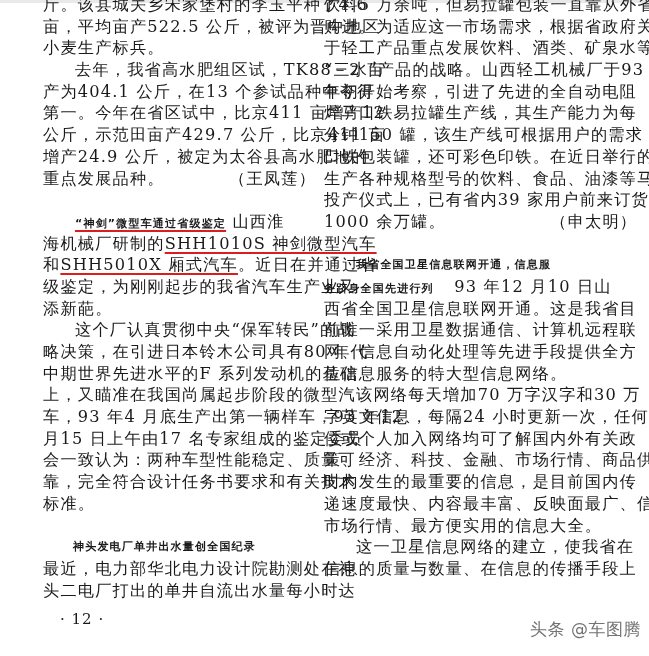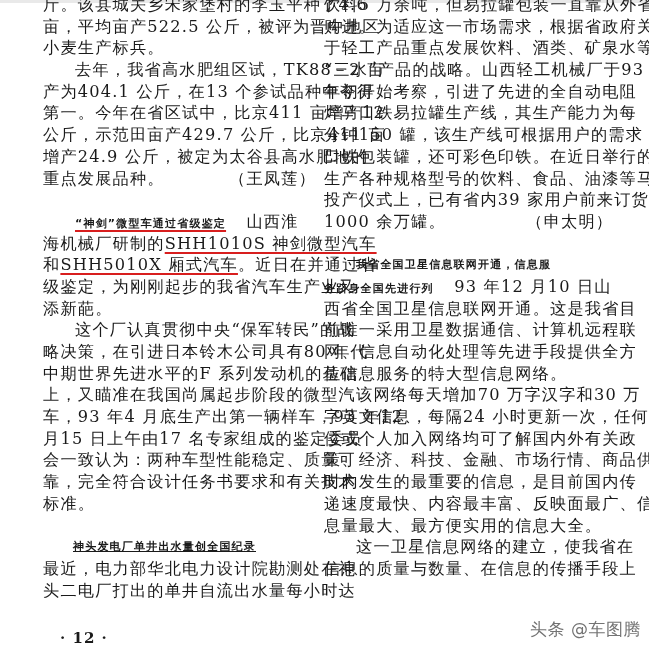--- a/index.html
+++ b/index.html
@@ -48,29 +48,27 @@
       margin-left: 58px;
     }
     .u {
       text-decoration: underline;
       text-decoration-color: #d81e1e;
       text-decoration-thickness: 2px;
       text-underline-offset: 3px;
     }
     .headline-center {
       padding-left: 30px;
-      text-decoration: underline;
     }
     .pagenum {
       position: absolute;
       left: 60px;
-      top: 629px;
+      top: 610px;
       font-size: 15px;
       letter-spacing: 1px;
-      font-weight: bold;
     }
     .watermark {
       position: absolute;
       left: 530px;
       top: 618px;
       font-family: "DejaVu Sans", "Liberation Sans", sans-serif;
       font-size: 17px;
       color: #737373;
       text-shadow: 0 0 2px #ffffff, 0 0 3px #ffffff;
       letter-spacing: 0.5px;
@@ -95,21 +93,21 @@
       <span>重点发展品种。</span>
       <span class="author-right">（王凤莲）</span>
     </div>
   </div>
 
   <div class="gap"></div>
 
   <div>
     <div class="line indent">
       <span class="bold u">“神剑”微型车通过省级鉴定</span>
-      <span style="margin-left:14px">山西淮</span>
+      <span style="">山西淮</span>
     </div>
     <div class="line">
       <span>海机械厂研制的</span><span class="u">SHH1010S 神剑微型汽车</span>
     </div>
     <div class="line">
       <span>和</span><span class="u">SHH5010X 厢式汽车</span><span>。近日在并通过省</span>
     </div>
     <div class="line">级鉴定，为刚刚起步的我省汽车生产业又</div>
     <div class="line">添新葩。</div>
     <div class="line indent">这个厂认真贯彻中央“保军转民”的战</div>
@@ -139,21 +137,21 @@
     <div class="line">于轻工产品重点发展饮料、酒类、矿泉水等</div>
     <div class="line">“三水”产品的战略。山西轻工机械厂于93</div>
     <div class="line">年初开始考察，引进了先进的全自动电阻</div>
     <div class="line">焊马口铁易拉罐生产线，其生产能力为每</div>
     <div class="line">分钟150 罐，该生产线可根据用户的需求，</div>
     <div class="line">口铁包装罐，还可彩色印铁。在近日举行的</div>
     <div class="line">生产各种规格型号的饮料、食品、油漆等马</div>
     <div class="line">投产仪式上，已有省内39 家用户前来订货</div>
     <div class="line">
       <span>1000 余万罐。</span>
-      <span class="author-right" style="margin-left:74px">（申太明）</span>
+      <span class="author-right" style="margin-left:98px">（申太明）</span>
     </div>
   </div>
 
   <div class="gap"></div>
 
   <div>
     <div class="line indent bold">我省全国卫星信息联网开通，信息服</div>
     <div class="line">
       <span class="bold">务跻身全国先进行列</span>
       <span style="margin-left:14px">93 年12 月10 日山</span>
@@ -161,20 +159,20 @@
     <div class="line">西省全国卫星信息联网开通。这是我省目</div>
     <div class="line">前唯一采用卫星数据通信、计算机远程联</div>
     <div class="line">网、信息自动化处理等先进手段提供全方</div>
     <div class="line">位信息服务的特大型信息网络。</div>
     <div class="line indent">该网络每天增加70 万字汉字和30 万</div>
     <div class="line">字英文信息，每隔24 小时更新一次，任何单</div>
     <div class="line">位或个人加入网络均可了解国内外有关政</div>
     <div class="line">策、经济、科技、金融、市场行情、商品供求、</div>
     <div class="line">时内发生的最重要的信息，是目前国内传</div>
     <div class="line">递速度最快、内容最丰富、反映面最广、信</div>
-    <div class="line">息量最大、最方便实用的信息大全。</div>
+    <div class="line">市场行情、最方便实用的信息大全。</div>
     <div class="line indent">这一卫星信息网络的建立，使我省在</div>
     <div class="line">信息的质量与数量、在信息的传播手段上</div>
   </div>
 </div>
 
 <div class="pagenum">· 12 ·</div>
 <div class="watermark">头条 @车图腾</div>
 
 </body></html>

